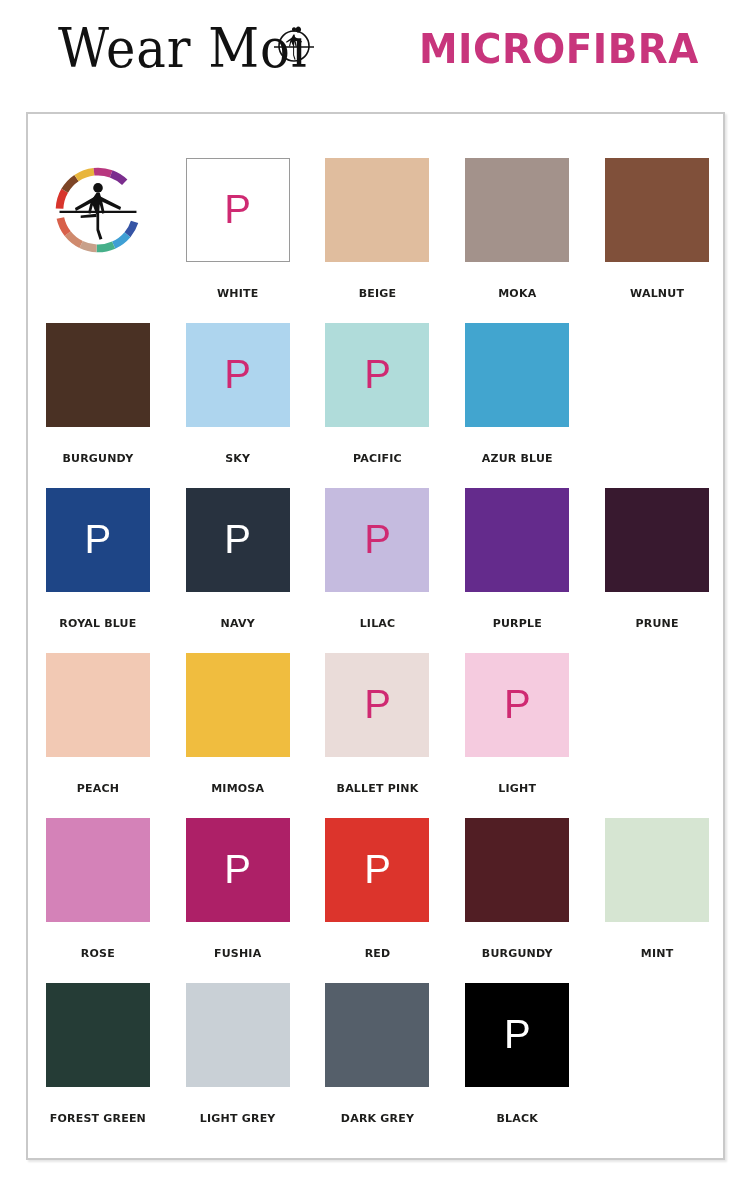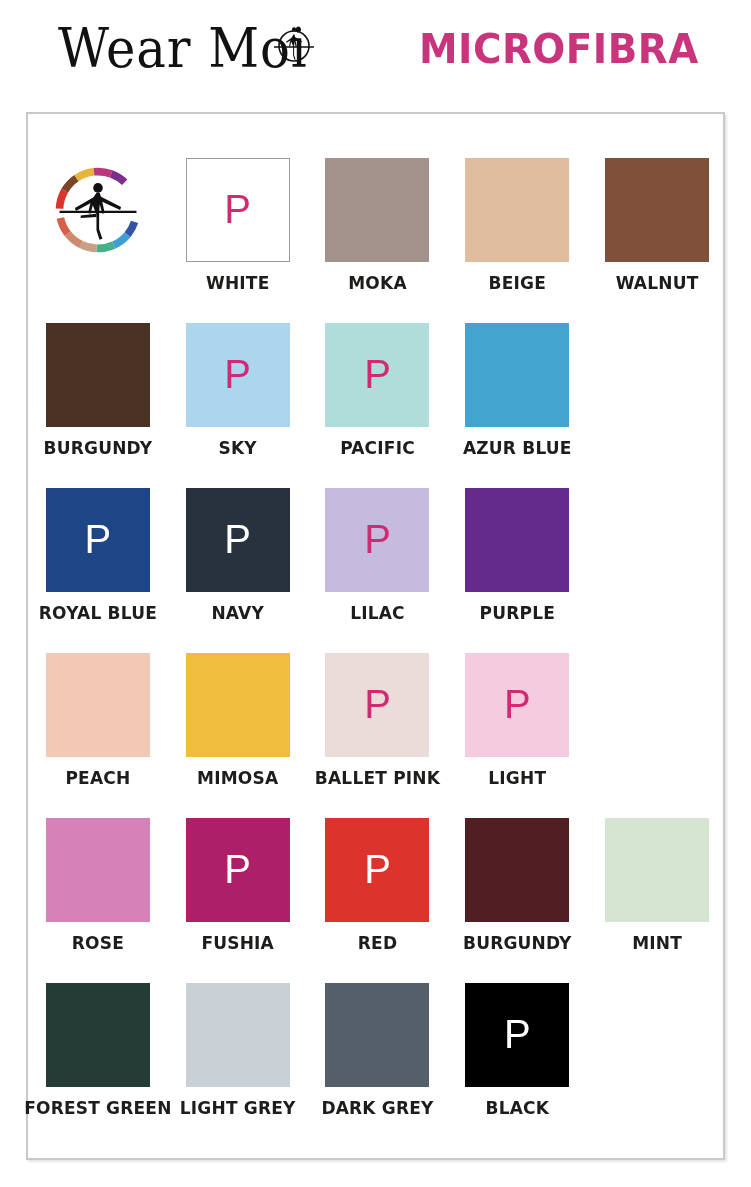--- a/index.html
+++ b/index.html
@@ -108,22 +108,22 @@
     border: 1px solid #9a9a9a;
   }
   .chip-letter {
     font-family: "Liberation Sans", sans-serif;
     font-size: 40px;
     font-weight: 400;
     line-height: 1;
     margin-top: -2px;
   }
   .chip-label {
-    margin-top: 11px;
-    font-size: 17px;
+    margin-top: 25px;
+    font-size: 11px;
     font-weight: bold;
     color: #1d1d1b;
     letter-spacing: 0.2px;
     text-align: center;
     font-family: "DejaVu Sans", sans-serif;
     white-space: nowrap;
   }
   .logo-cell {
     width: 139.8px;
     display: flex;
@@ -187,28 +187,28 @@
   </svg>
           </div>
         </div>
         <div class="swatch-cell">
           <div class="chip bordered" style="background: rgb(255, 255, 255);">
             <span class="chip-letter" style="color: rgb(207, 42, 114);">P</span>
           </div>
           <div class="chip-label">WHITE</div>
         </div>
         <div class="swatch-cell">
+          <div class="chip" style="background: rgb(224, 189, 158);"></div>
+          <div class="chip-label">BEIGE</div>
+        </div>
+        <div class="swatch-cell">
           <div class="chip" style="background: rgb(163, 146, 139);"></div>
           <div class="chip-label">MOKA</div>
         </div>
         <div class="swatch-cell">
-          <div class="chip" style="background: rgb(224, 189, 158);"></div>
-          <div class="chip-label">BEIGE</div>
-        </div>
-        <div class="swatch-cell">
           <div class="chip" style="background: rgb(128, 80, 58);"></div>
           <div class="chip-label">WALNUT</div>
         </div>
       </div>
       <div class="swatch-row">
         <div class="swatch-cell">
           <div class="chip" style="background: rgb(74, 49, 36);"></div>
           <div class="chip-label">BURGUNDY</div>
         </div>
         <div class="swatch-cell">
@@ -244,20 +244,24 @@
         <div class="swatch-cell">
           <div class="chip" style="background: rgb(197, 187, 223);">
             <span class="chip-letter" style="color: rgb(207, 42, 114);">P</span>
           </div>
           <div class="chip-label">LILAC</div>
         </div>
         <div class="swatch-cell">
           <div class="chip" style="background: rgb(100, 43, 140);"></div>
           <div class="chip-label">PURPLE</div>
         </div>
+        <div class="swatch-cell">
+          <div class="chip" style="background: rgb(56, 25, 47);"></div>
+          <div class="chip-label">PRUNE</div>
+        </div>
       </div>
       <div class="swatch-row">
         <div class="swatch-cell">
           <div class="chip" style="background: rgb(242, 201, 180);"></div>
           <div class="chip-label">PEACH</div>
         </div>
         <div class="swatch-cell">
           <div class="chip" style="background: rgb(240, 189, 63);"></div>
           <div class="chip-label">MIMOSA</div>
         </div>

